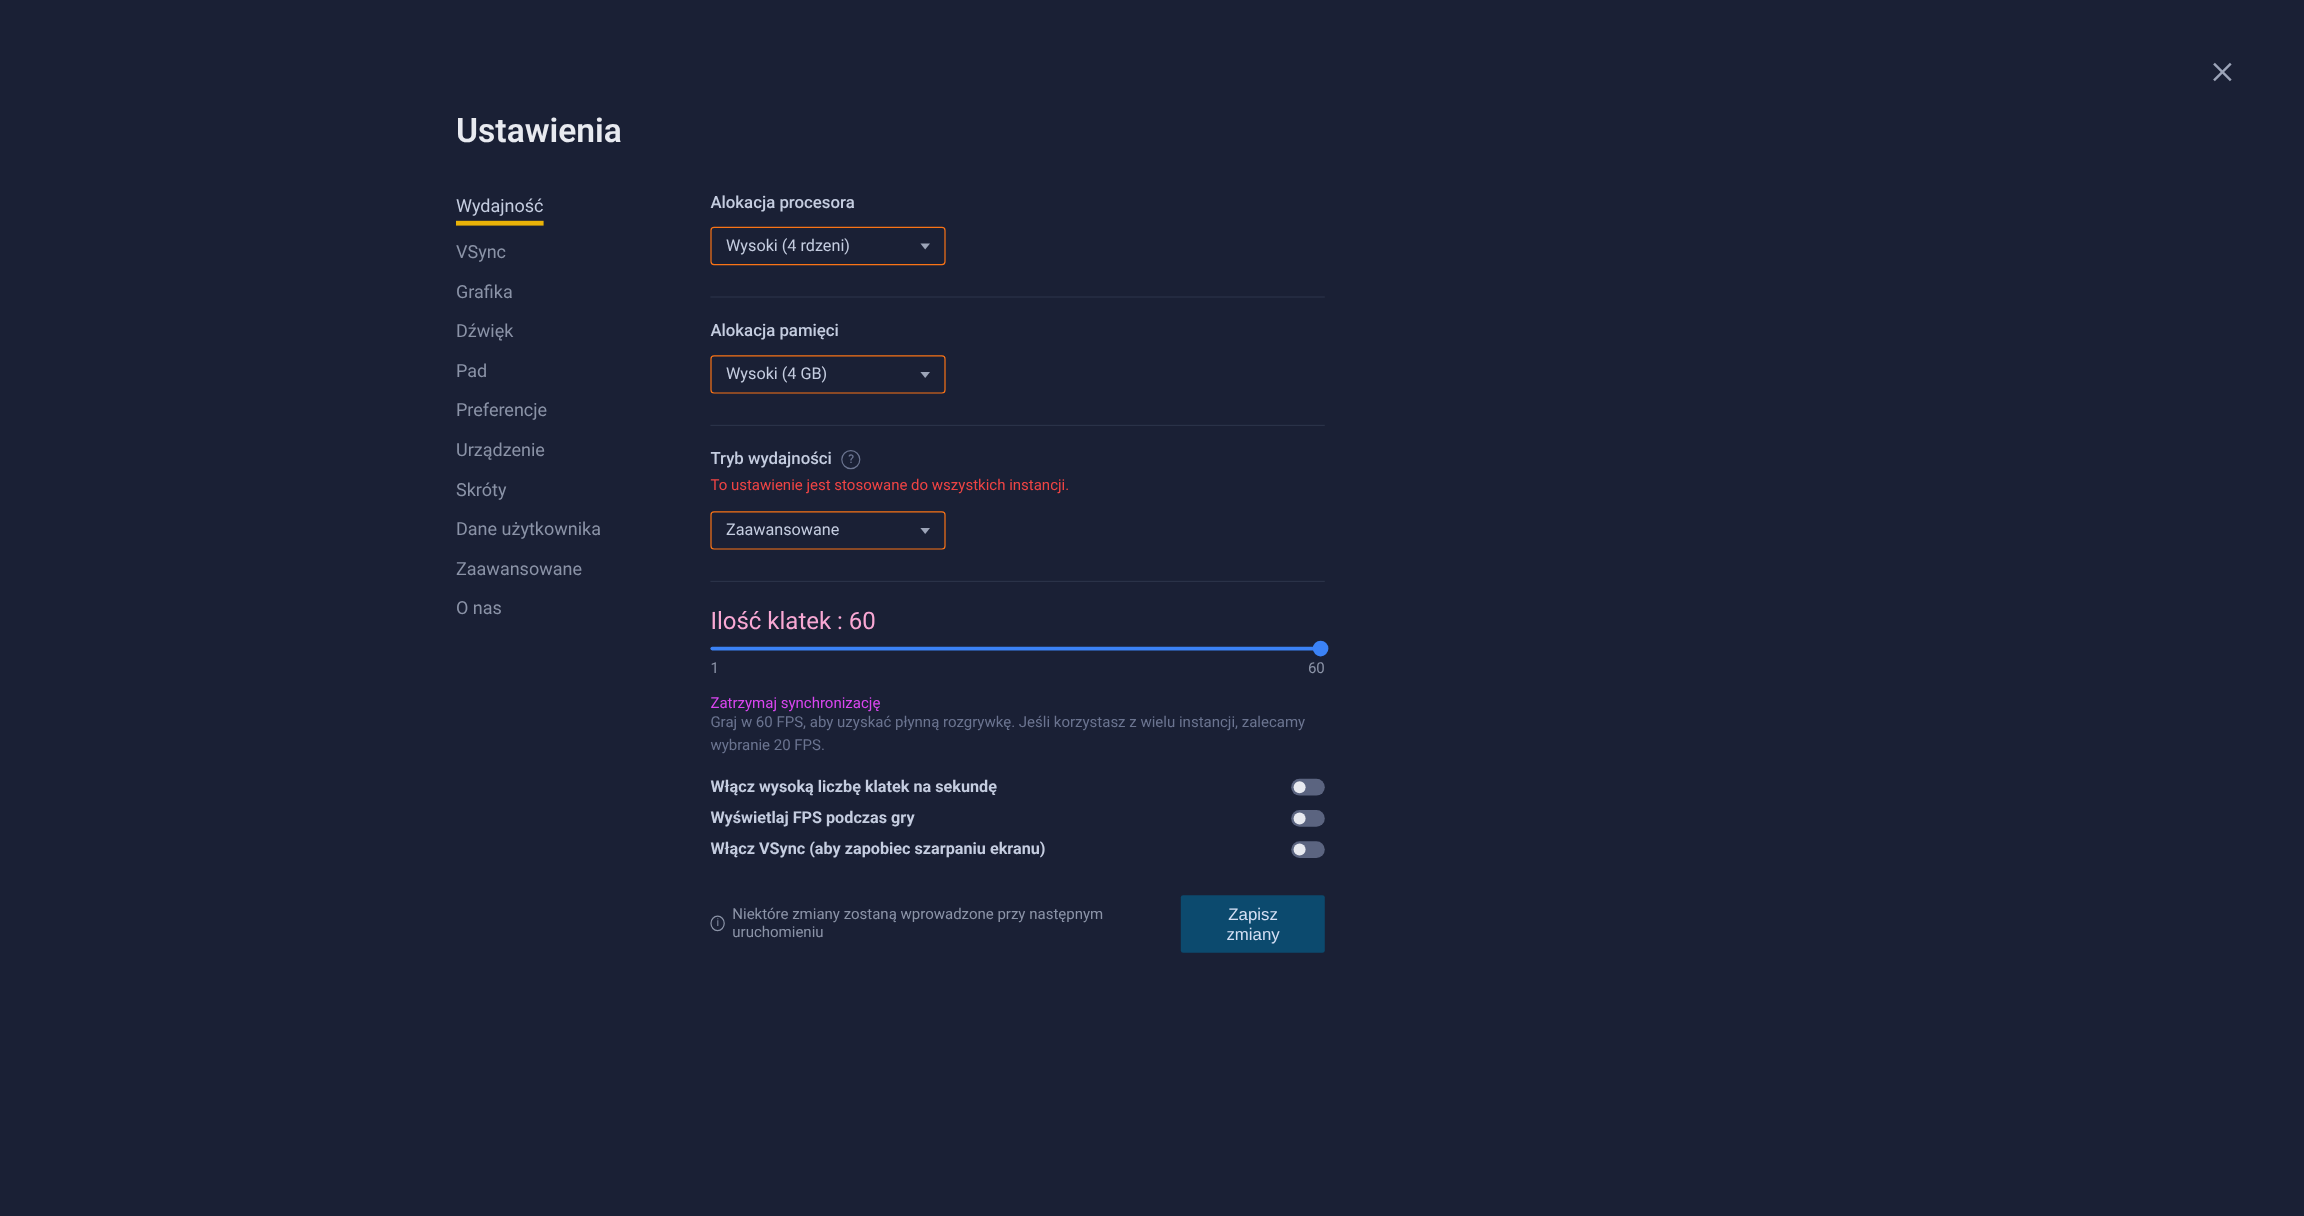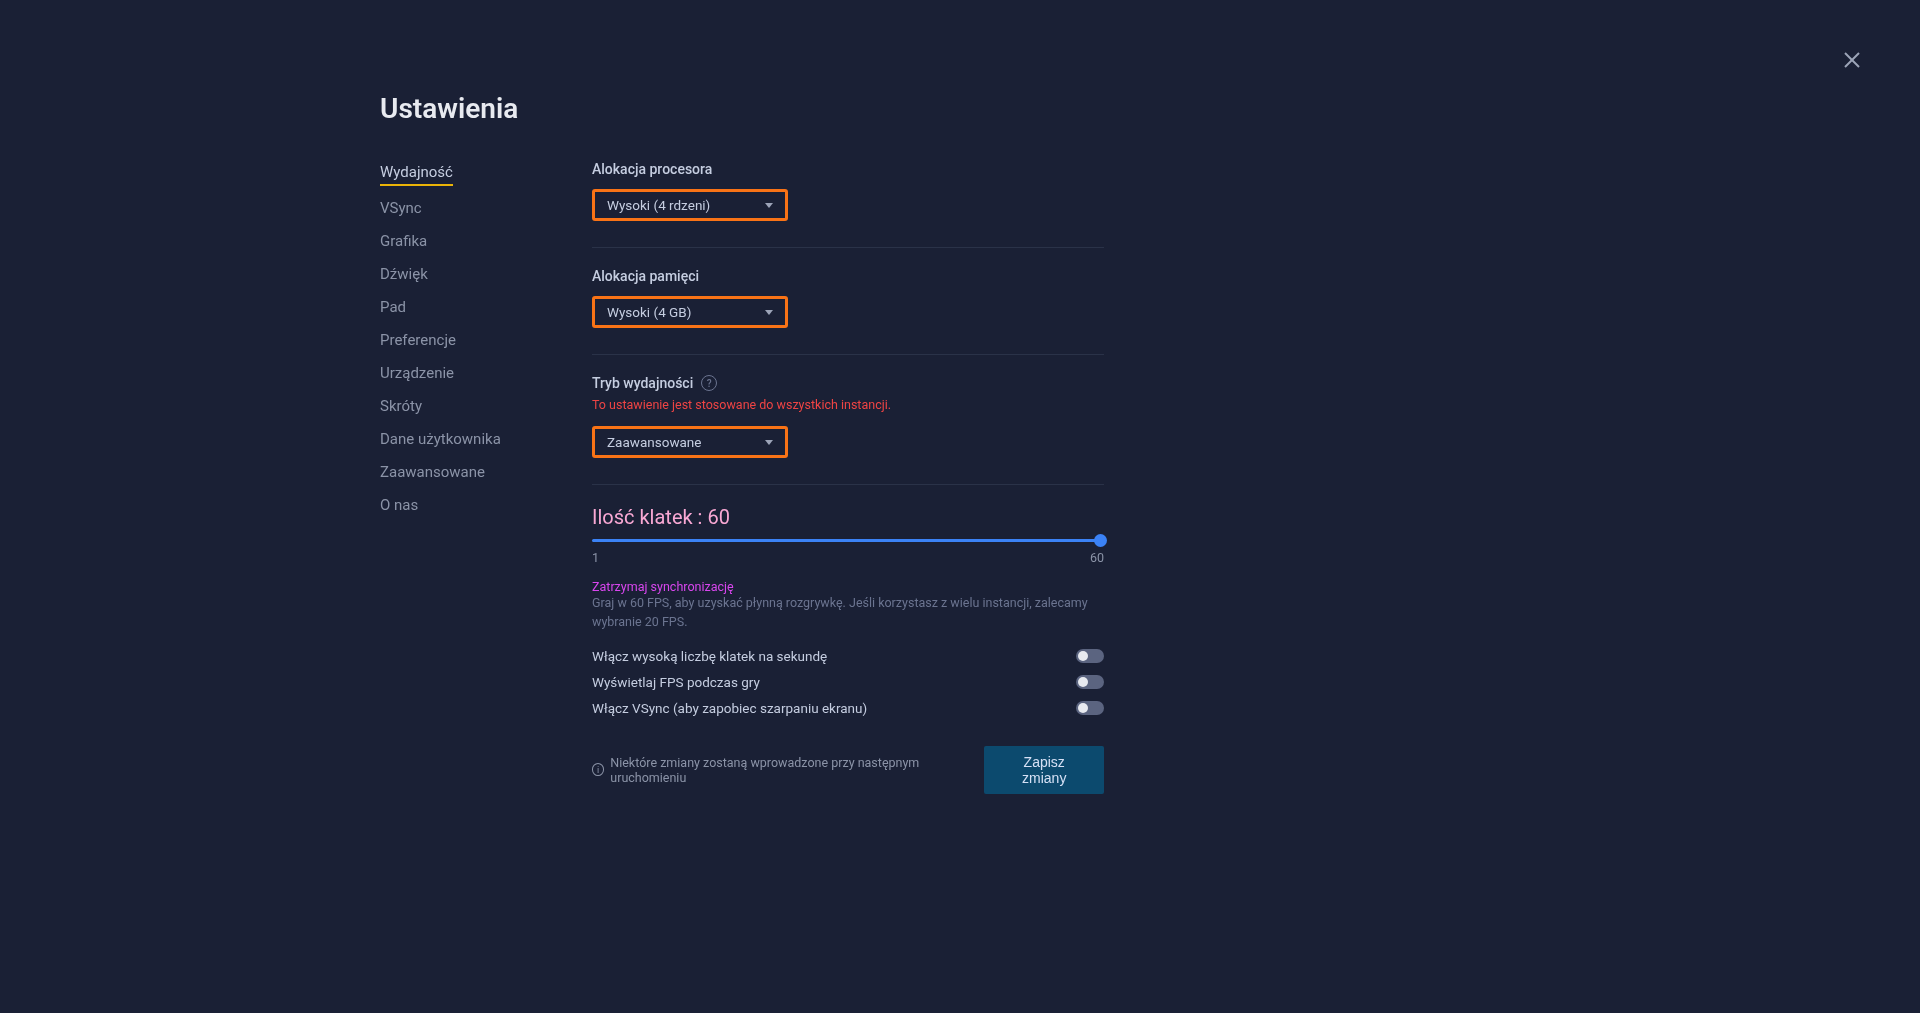--- a/index.html
+++ b/index.html
@@ -44,21 +44,21 @@
 }
 .sidebar-item {
   color: #8b93a7;
   font-size: 15px;
   cursor: pointer;
   padding: 2px 0;
   width: fit-content;
 }
 .sidebar-item.active {
   color: #c5cde0;
-  border-bottom: 2px solid #eab308;
+  border-bottom: 4px solid #eab308;
   padding-bottom: 3px;
 }
 .main {
   flex: 1;
   max-width: 512px;
 }
 .section {
   margin-bottom: 24px;
   padding-bottom: 2px;
 }
@@ -85,21 +85,21 @@
   display: inline-flex;
   align-items: center;
   justify-content: center;
   font-size: 10px;
   color: #6b7490;
 }
 .select {
   width: 196px;
   height: 32px;
   background: transparent;
-  border: 3px solid #f97316;
+  border: 1px solid #f97316;
   border-radius: 3px;
   color: #c5cde0;
   font-size: 13.5px;
   padding: 0 12px;
   display: flex;
   align-items: center;
   justify-content: space-between;
   cursor: pointer;
 }
 .select .chevron {
@@ -156,20 +156,21 @@
   color: #6b7490;
   font-size: 12.5px;
   line-height: 1.5;
   margin-bottom: 16px;
 }
 .toggle-row {
   display: flex;
   justify-content: space-between;
   align-items: center;
   margin-bottom: 10px;
+  font-weight: bold;
 }
 .toggle-label {
   color: #c5cde0;
   font-size: 13.5px;
 }
 .toggle {
   width: 28px;
   height: 14px;
   background: #5b6480;
   border-radius: 8px;

